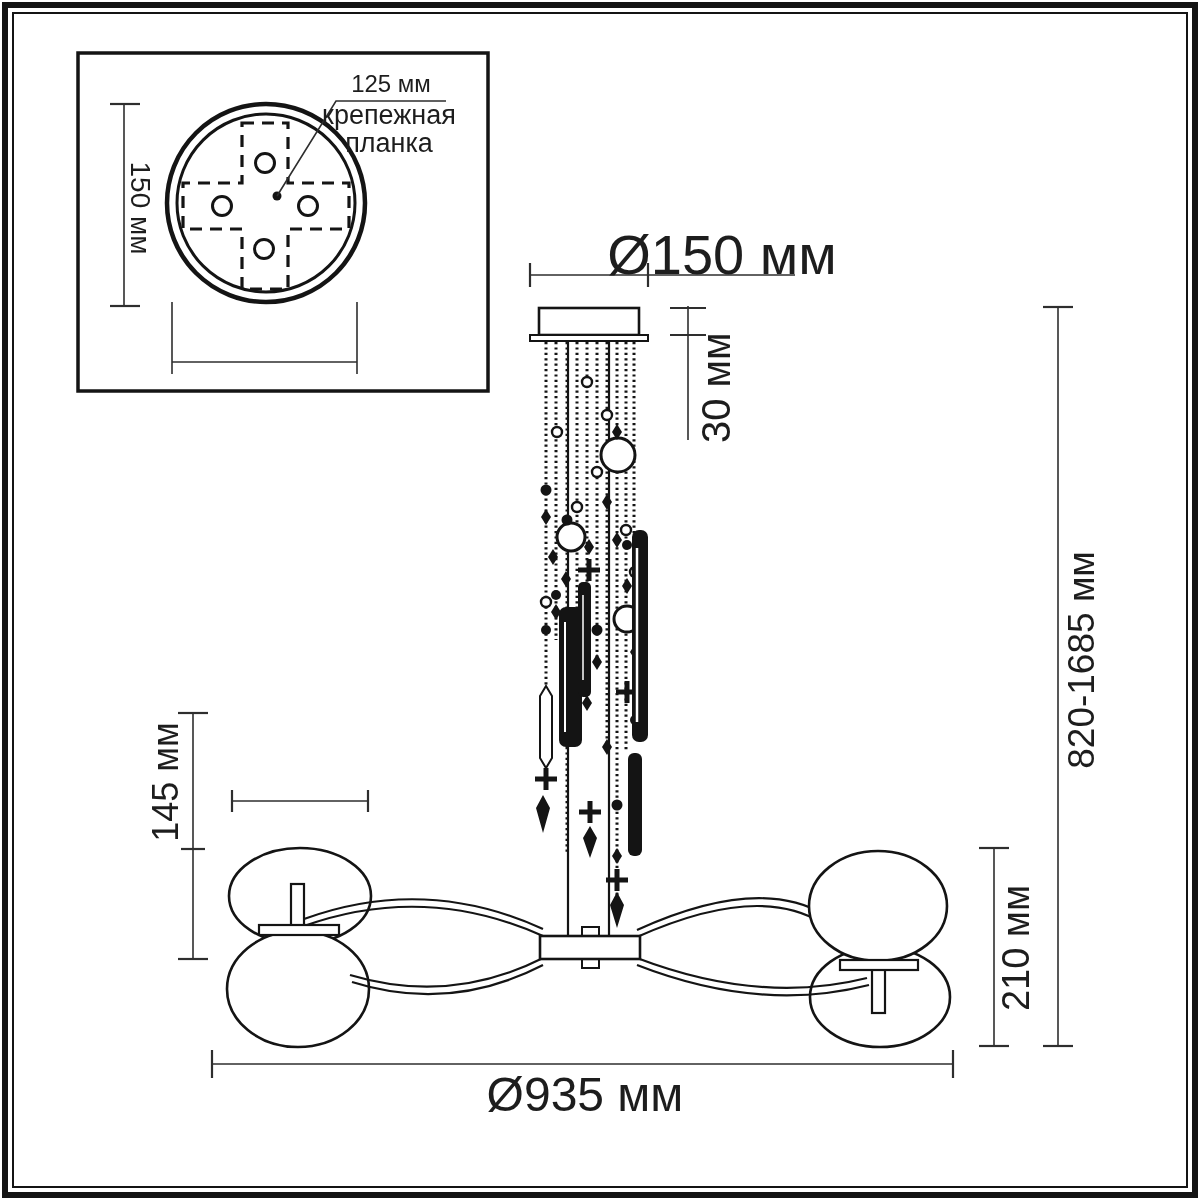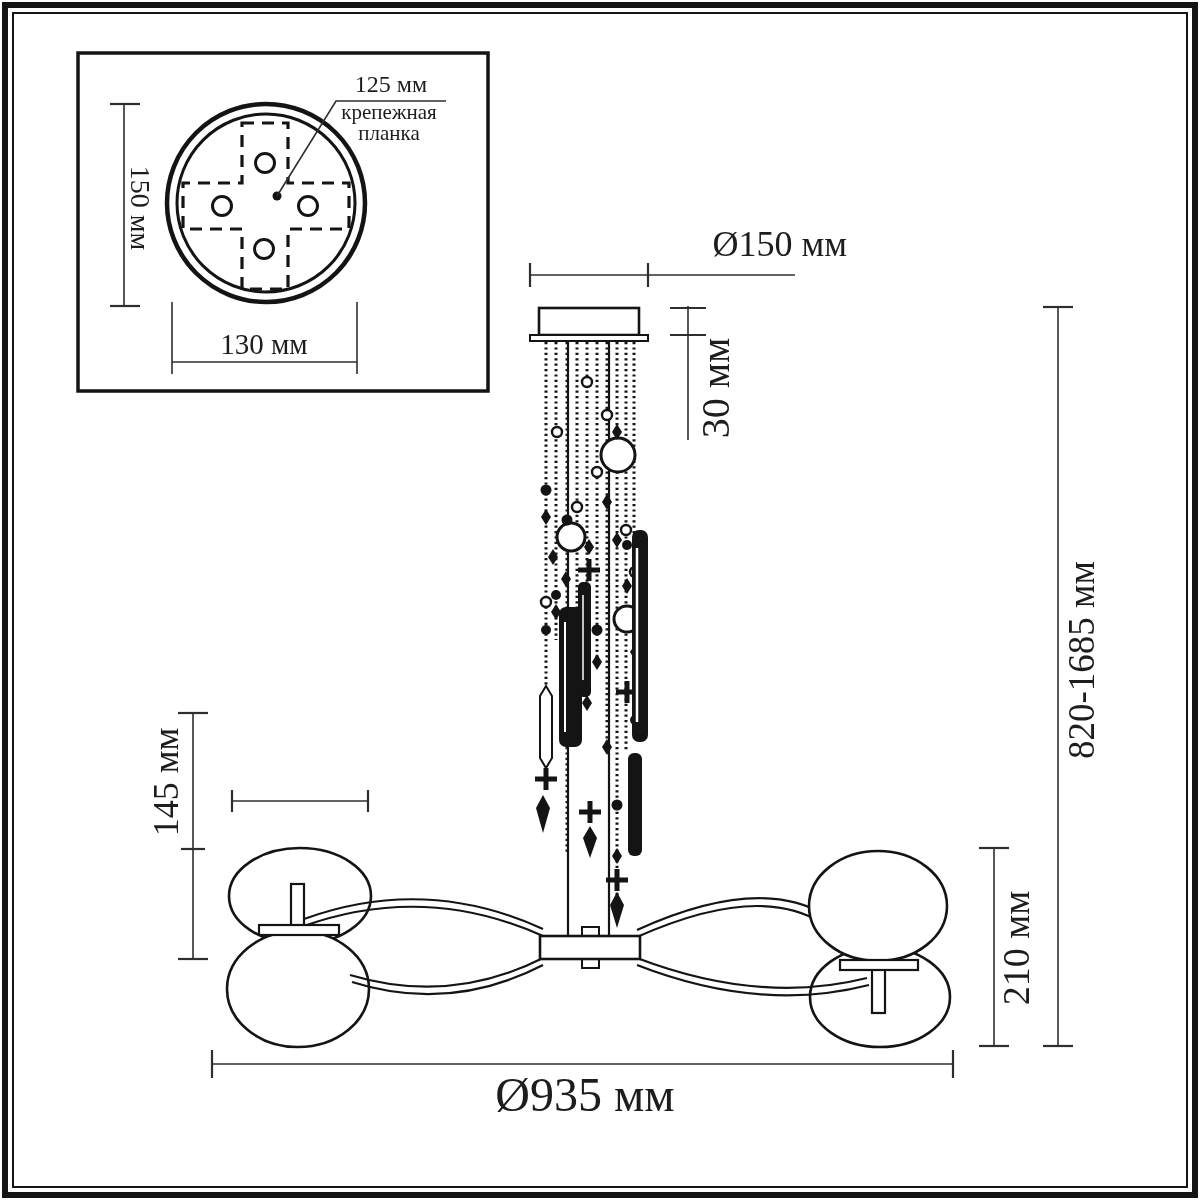--- a/index.html
+++ b/index.html
@@ -1,18 +1,18 @@
 <!DOCTYPE html>
 <html><head>
 <meta charset="utf-8">
 <style>
   html,body{margin:0;padding:0;background:#fff;}
   .canvas{
     position:relative;width:1200px;height:1200px;background:#ffffff;overflow:hidden;
-    font-family:Liberation Serif, serif;color:#1c1c1c;
+    font-family:Liberation Sans, sans-serif;color:#1c1c1c;
   }
   .frame-outer{position:absolute;inset:2px;border:6px solid #141414;pointer-events:none;}
   .frame-inner{position:absolute;inset:12px;border:2px solid #141414;pointer-events:none;}
   svg.drawing{position:absolute;left:0;top:0;width:1200px;height:1200px;}
   .lbl{position:absolute;text-align:center;white-space:nowrap;line-height:1.02;color:#1d1d1d;}
   .rot-ccw{transform:rotate(-90deg);}
   .rot-cw{transform:rotate(90deg);}
   .mount-lbl span{display:block;}
 </style>
 </head>
@@ -208,30 +208,29 @@
 
     <g fill="#ffffff" stroke="#141414">
       <rect x="582" y="927" width="17" height="11" stroke-width="2"></rect>
       <rect x="582" y="958" width="17" height="10" stroke-width="2"></rect>
       <rect x="540" y="936" width="100" height="23" stroke-width="2.6"></rect>
     </g>
   </svg>
 
   <div class="lbl" style="left:316px;top:72px;width:150px;font-size:24px;">125 мм</div>
 
-  <div class="lbl mount-lbl" style="left:314px;top:102px;width:150px;font-size:21px;">
+  <div class="lbl mount-lbl" style="left:314px;top:102px;width:150px;font-size:27px;">
     <span>крепежная</span>
     <span>планка</span>
   </div>
 
   <div class="lbl rot-cw" style="left:84px;top:193px;width:110px;height:30px;font-size:28px;">150 мм</div>
 
-  <div class="lbl" style="left:164px;top:330px;width:200px;font-size:29px;">130 мм</div>
-
-  <div class="lbl" style="left:597px;top:226px;width:250px;font-size:36px;text-align:right;">Ø150 мм</div>
+
+  <div class="lbl" style="left:597px;top:226px;width:250px;font-size:56px;">Ø150 мм</div>
 
   <div class="lbl rot-ccw" style="left:661px;top:368px;width:110px;height:40px;font-size:40px;">30 мм</div>
 
   <div class="lbl rot-ccw" style="left:968px;top:640px;width:230px;height:40px;font-size:37px;">820-1685 мм</div>
 
   <div class="lbl rot-ccw" style="left:103px;top:762px;width:130px;height:40px;font-size:36px;">145 мм</div>
 
 
   <div class="lbl rot-ccw" style="left:942px;top:928px;width:150px;height:40px;font-size:38px;">210 мм</div>
 

